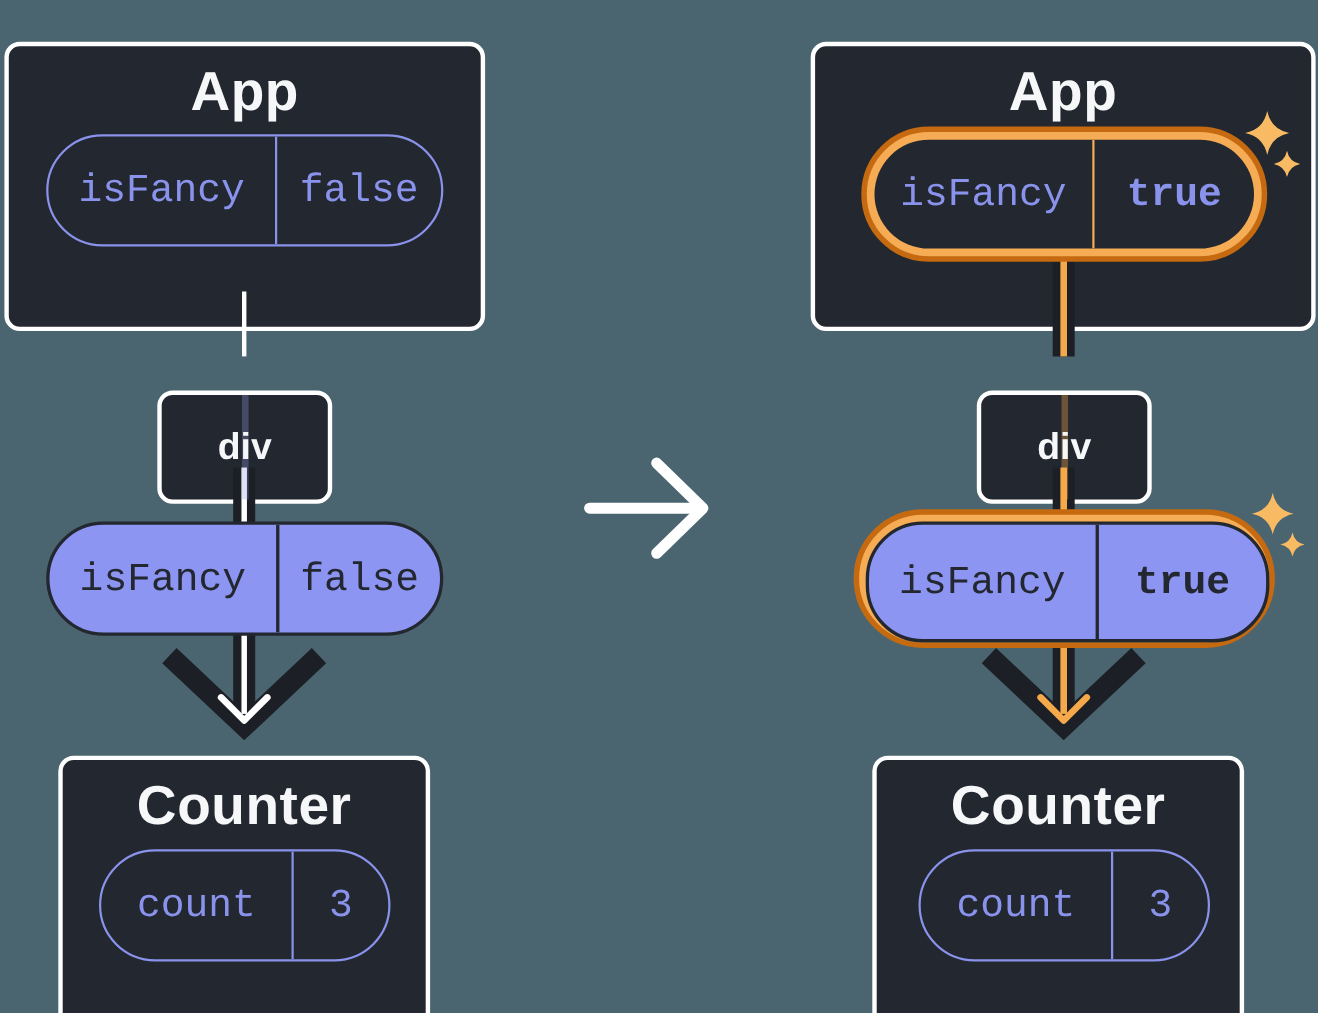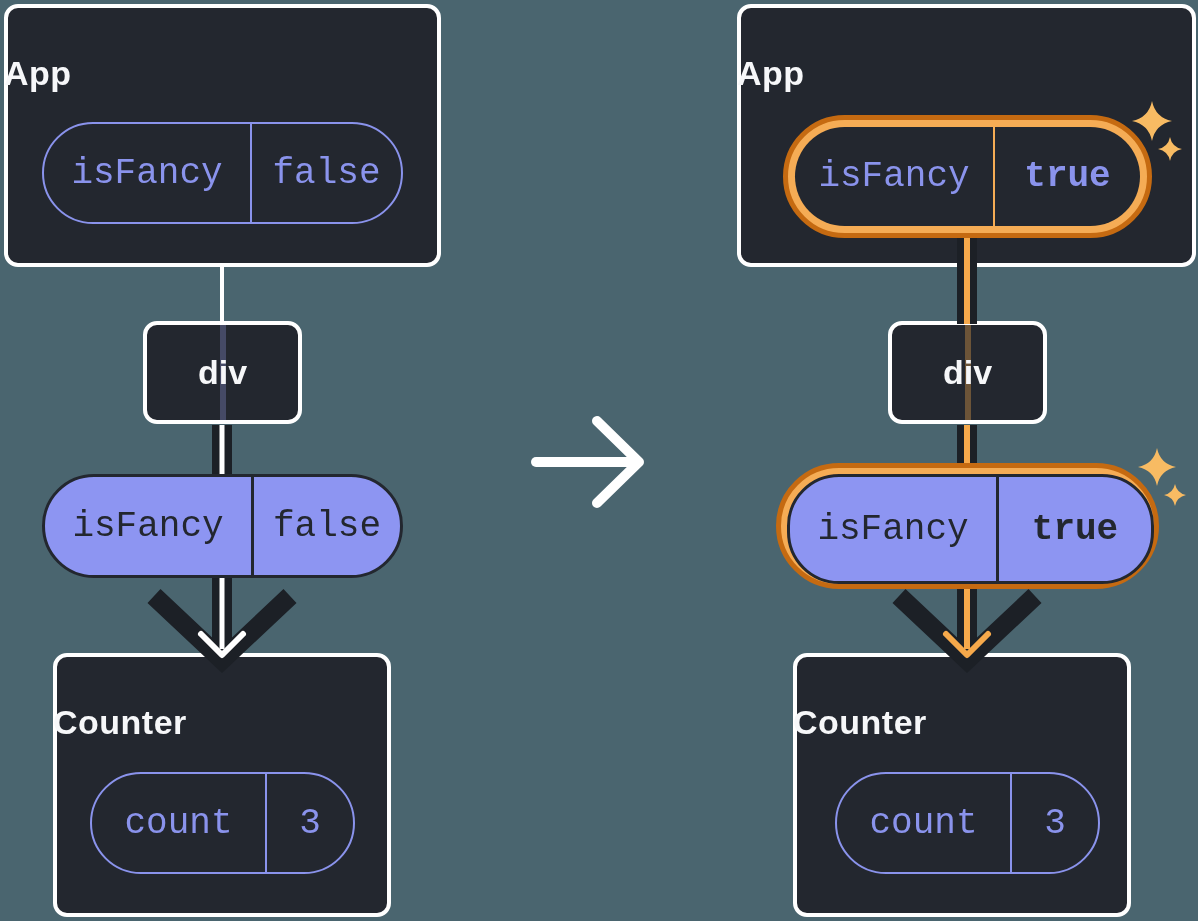--- a/index.html
+++ b/index.html
@@ -5,22 +5,22 @@
   html,body{margin:0;padding:0;background:#4A656F;}
   .canvas{
     position:relative;width:1198px;height:921px;overflow:hidden;
     background:#4A656F;
     font-family:"Liberation Sans", sans-serif;
   }
   .abs{position:absolute;box-sizing:border-box;}
   svg.overlay{position:absolute;left:0;top:0;width:1198px;height:921px;pointer-events:none;}
 
   
-  .comp-box{background:#23272F;border:4px solid #FFFFFF;border-radius:14px;}
-  .comp-title{color:#F6F7F9;font-size:34px;font-weight:600;text-align:left;letter-spacing:.5px;}
+  .comp-box{background:#23272F;border:4px solid #FFFFFF;border-radius:14px;margin-top:34px;}
+  .comp-title{color:#F6F7F9;font-size:50px;font-weight:600;text-align:center;letter-spacing:.5px;}
   .div-label{color:#F6F7F9;font-size:34px;font-weight:600;text-align:center;position:relative;z-index:2;}
   .pass-line{position:absolute;top:0;bottom:0;width:6px;z-index:1;}
   .pass-line.purple{background:rgba(148,155,233,0.30);}
   .pass-line.orange{background:rgba(246,169,75,0.35);}
 
   
   .pill{display:flex;border-radius:60px;overflow:hidden;}
   .pill-cell{display:flex;align-items:center;justify-content:center;font-size:36px;font-family:Liberation Mono, monospace;}
   .outline-pill{border:2px solid #8A93EC;background:transparent;}
   .outline-pill .pill-cell{color:#8A93EC;}

